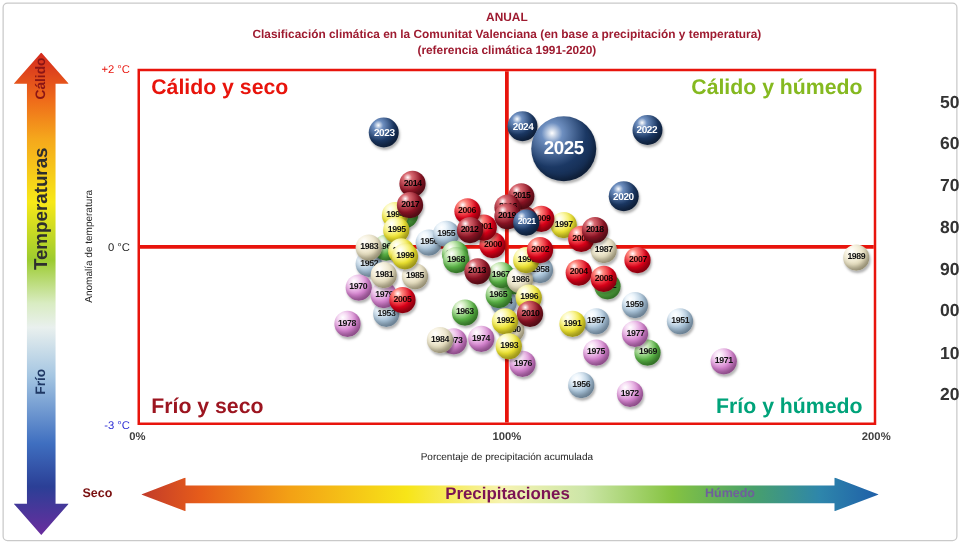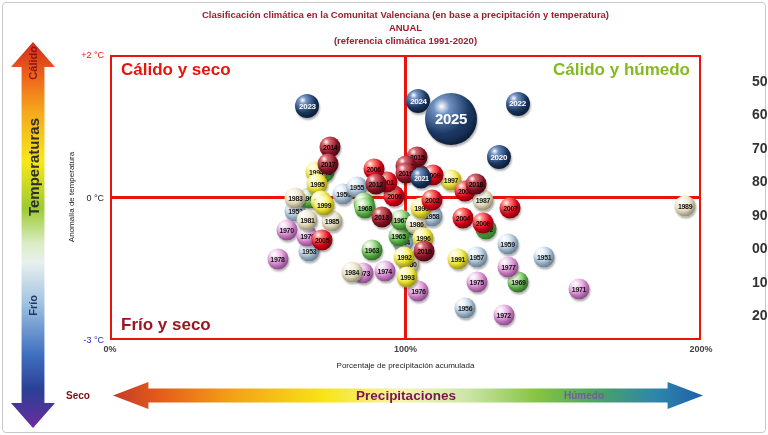--- a/index.html
+++ b/index.html
@@ -64,22 +64,22 @@
   #bottom-arrow-dry { left:45px; font-size:10px; color:#7a1010;margin-left:21px; }
   #bottom-arrow-main { left:50%; transform:translate(-50%,-50%); font-size:13.5px; color:#7c1454; }
   #bottom-arrow-wet { left:70%; font-size:10px; color:#6f5f9c; }
 </style>
 </head>
 <body>
 
 <div id="frame"></div>
 
 <div id="title-block">
+  <div>ANUAL</div>
   <div>Clasificación climática en la Comunitat Valenciana (en base a precipitación y temperatura)</div>
-  <div>ANUAL</div>
   <div>(referencia climática 1991-2020)</div>
 </div>
 
 <div id="left-arrow"></div>
 <div class="v-label" id="left-arrow-warm" style="left:33px;">Cálido</div>
 <div class="v-label" id="left-arrow-main" style="left:33px;">Temperaturas</div>
 <div class="v-label" id="left-arrow-cold" style="left:33px;">Frío</div>
 
 <div id="y-axis-title">Anomalía de temperatura</div>
 <div id="y-ticks">
@@ -87,20 +87,21 @@
     <div class="y-tick" style="left: 52px; top: 197.5px; color: rgb(26, 26, 26);">0 °C</div>
     <div class="y-tick" style="left: 52px; top: 340px; color: rgb(42, 42, 212);">-3 °C</div>
   </div>
 
 <div id="plot">
   <div class="cross-v"></div>
   <div class="cross-h"></div>
   <div class="quad-label q-tl">Cálido y seco</div>
   <div class="quad-label q-tr">Cálido y húmedo</div>
   <div class="quad-label q-bl">Frío y seco</div>
+  <div class="quad-label q-br">Frío y húmedo</div>
   <div id="bubbles">
       <div class="bubble" style="left: 231.47px; top: 137.2px; width: 21px; height: 21px; font-size: 7px; color: rgb(26, 26, 26); background: radial-gradient(circle at 32% 26%, rgb(255, 255, 255) 0%, rgb(238, 246, 252) 16%, rgb(169, 196, 218) 52%, rgb(125, 156, 184) 100%);">1950</div>
       <div class="bubble" style="left: 432.175px; top: 199.5px; width: 21px; height: 21px; font-size: 7px; color: rgb(26, 26, 26); background: radial-gradient(circle at 32% 26%, rgb(255, 255, 255) 0%, rgb(238, 246, 252) 16%, rgb(169, 196, 218) 52%, rgb(125, 156, 184) 100%);">1951</div>
       <div class="bubble" style="left: 183.418px; top: 154px; width: 21px; height: 21px; font-size: 7px; color: rgb(26, 26, 26); background: radial-gradient(circle at 32% 26%, rgb(255, 255, 255) 0%, rgb(238, 246, 252) 16%, rgb(169, 196, 218) 52%, rgb(125, 156, 184) 100%);">1952</div>
       <div class="bubble" style="left: 197.189px; top: 193.9px; width: 21px; height: 21px; font-size: 7px; color: rgb(26, 26, 26); background: radial-gradient(circle at 32% 26%, rgb(255, 255, 255) 0%, rgb(238, 246, 252) 16%, rgb(169, 196, 218) 52%, rgb(125, 156, 184) 100%);">1953</div>
       <div class="bubble" style="left: 290.656px; top: 184.8px; width: 21px; height: 21px; font-size: 7px; color: rgb(26, 26, 26); background: radial-gradient(circle at 32% 26%, rgb(255, 255, 255) 0%, rgb(238, 246, 252) 16%, rgb(169, 196, 218) 52%, rgb(125, 156, 184) 100%);">1954</div>
       <div class="bubble" style="left: 244.948px; top: 130.2px; width: 21px; height: 21px; font-size: 7px; color: rgb(26, 26, 26); background: radial-gradient(circle at 32% 26%, rgb(255, 255, 255) 0%, rgb(238, 246, 252) 16%, rgb(169, 196, 218) 52%, rgb(125, 156, 184) 100%);">1955</div>
       <div class="bubble" style="left: 353.065px; top: 250.6px; width: 21px; height: 21px; font-size: 7px; color: rgb(26, 26, 26); background: radial-gradient(circle at 32% 26%, rgb(255, 255, 255) 0%, rgb(238, 246, 252) 16%, rgb(169, 196, 218) 52%, rgb(125, 156, 184) 100%);">1956</div>
       <div class="bubble" style="left: 364.785px; top: 199.5px; width: 21px; height: 21px; font-size: 7px; color: rgb(26, 26, 26); background: radial-gradient(circle at 32% 26%, rgb(255, 255, 255) 0%, rgb(238, 246, 252) 16%, rgb(169, 196, 218) 52%, rgb(125, 156, 184) 100%);">1957</div>
       <div class="bubble" style="left: 320.249px; top: 158.9px; width: 21px; height: 21px; font-size: 7px; color: rgb(26, 26, 26); background: radial-gradient(circle at 32% 26%, rgb(255, 255, 255) 0%, rgb(238, 246, 252) 16%, rgb(169, 196, 218) 52%, rgb(125, 156, 184) 100%);">1958</div>

